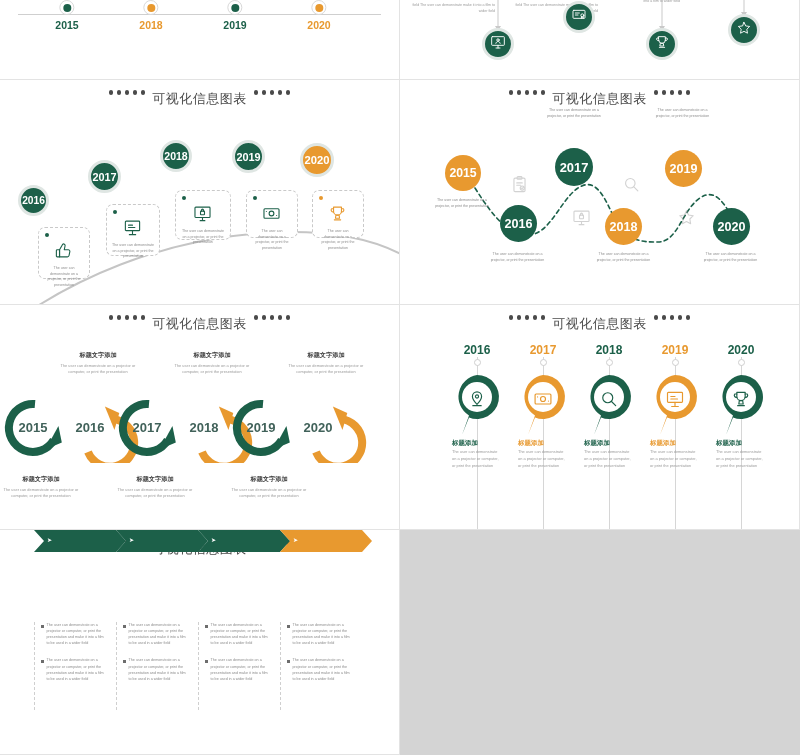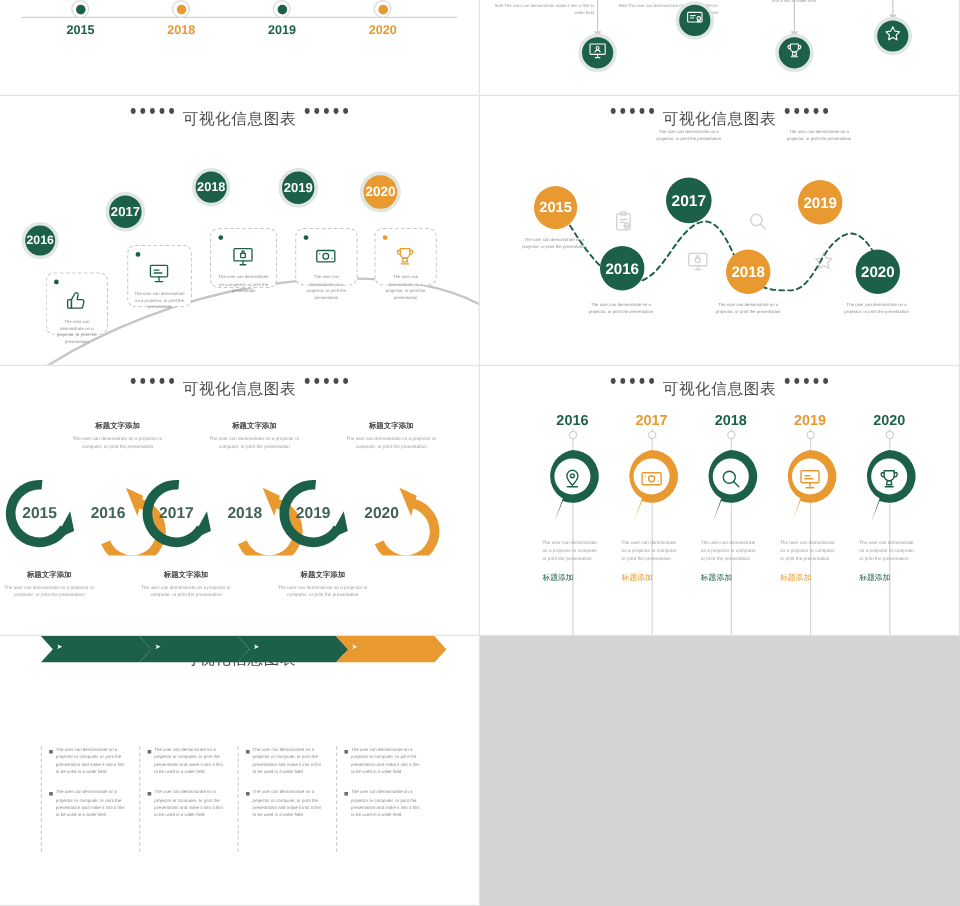--- a/index.html
+++ b/index.html
@@ -73,21 +73,21 @@
   .s4-lbl { position:absolute; width:90px; text-align:center; }
   .s4-lbl .h { font-size:6.2px; font-weight:bold; color:#3e3e3e; font-family:"DejaVu Sans",sans-serif; }
   .s4-lbl .p { font-size:3.9px; line-height:1.6; color:#9a9a9a; margin-top:3px; }
 
   
   .s5-col { position:absolute; top:38px; width:78px; }
   .s5-year { font-size:12px; font-weight:bold; text-align:center; }
   .s5-stick { position:absolute; left:39px; top:14px; width:1px; height:176px; background:#d6d6d6; }
   .s5-knob { position:absolute; left:36px; top:16px; width:7px; height:7px; border-radius:50%; background:#fff; border:1.5px solid #cfcfcf; }
   .s5-pin { position:absolute; left:9px; top:28px; width:60px; height:66px; }
-  .s5-h { position:absolute; left:14px; top:96px; font-size:6.5px; font-weight:normal; font-family:"DejaVu Sans",sans-serif;margin-top:38px; }
+  .s5-h { position:absolute; left:14px; top:96px; font-size:6.5px; font-weight:bold; font-family:"DejaVu Sans",sans-serif; }
   .s5-p { position:absolute; left:14px; top:106px; width:50px; font-size:3.9px; line-height:1.75; color:#9b9b9b; }
   .s6-ch { position:absolute; top:0; height:22px; display:flex; align-items:center; }
   .s6-ch span.lbl { color:#fff; font-size:7.5px; font-weight:bold; padding-left:20px; line-height:1.05; }
   .s6-ch span.arw { color:#fff; font-size:6px; position:absolute; left:13px; top:6px; }
   .s6-col { position:absolute; top:92px; width:72px; border-left:1px dashed #cfcfcf; padding-left:6px; height:88px; }
   .s6-bul { display:flex; gap:3px; margin-bottom:11px; }
   .s6-bul i { width:2.5px; height:2.5px; background:#6d6d6d; display:block; margin-top:3px; flex:none; }
   .s6-bul p { font-size:3.7px; line-height:1.65; color:#8d8d8d; }
 </style>
 </head>

